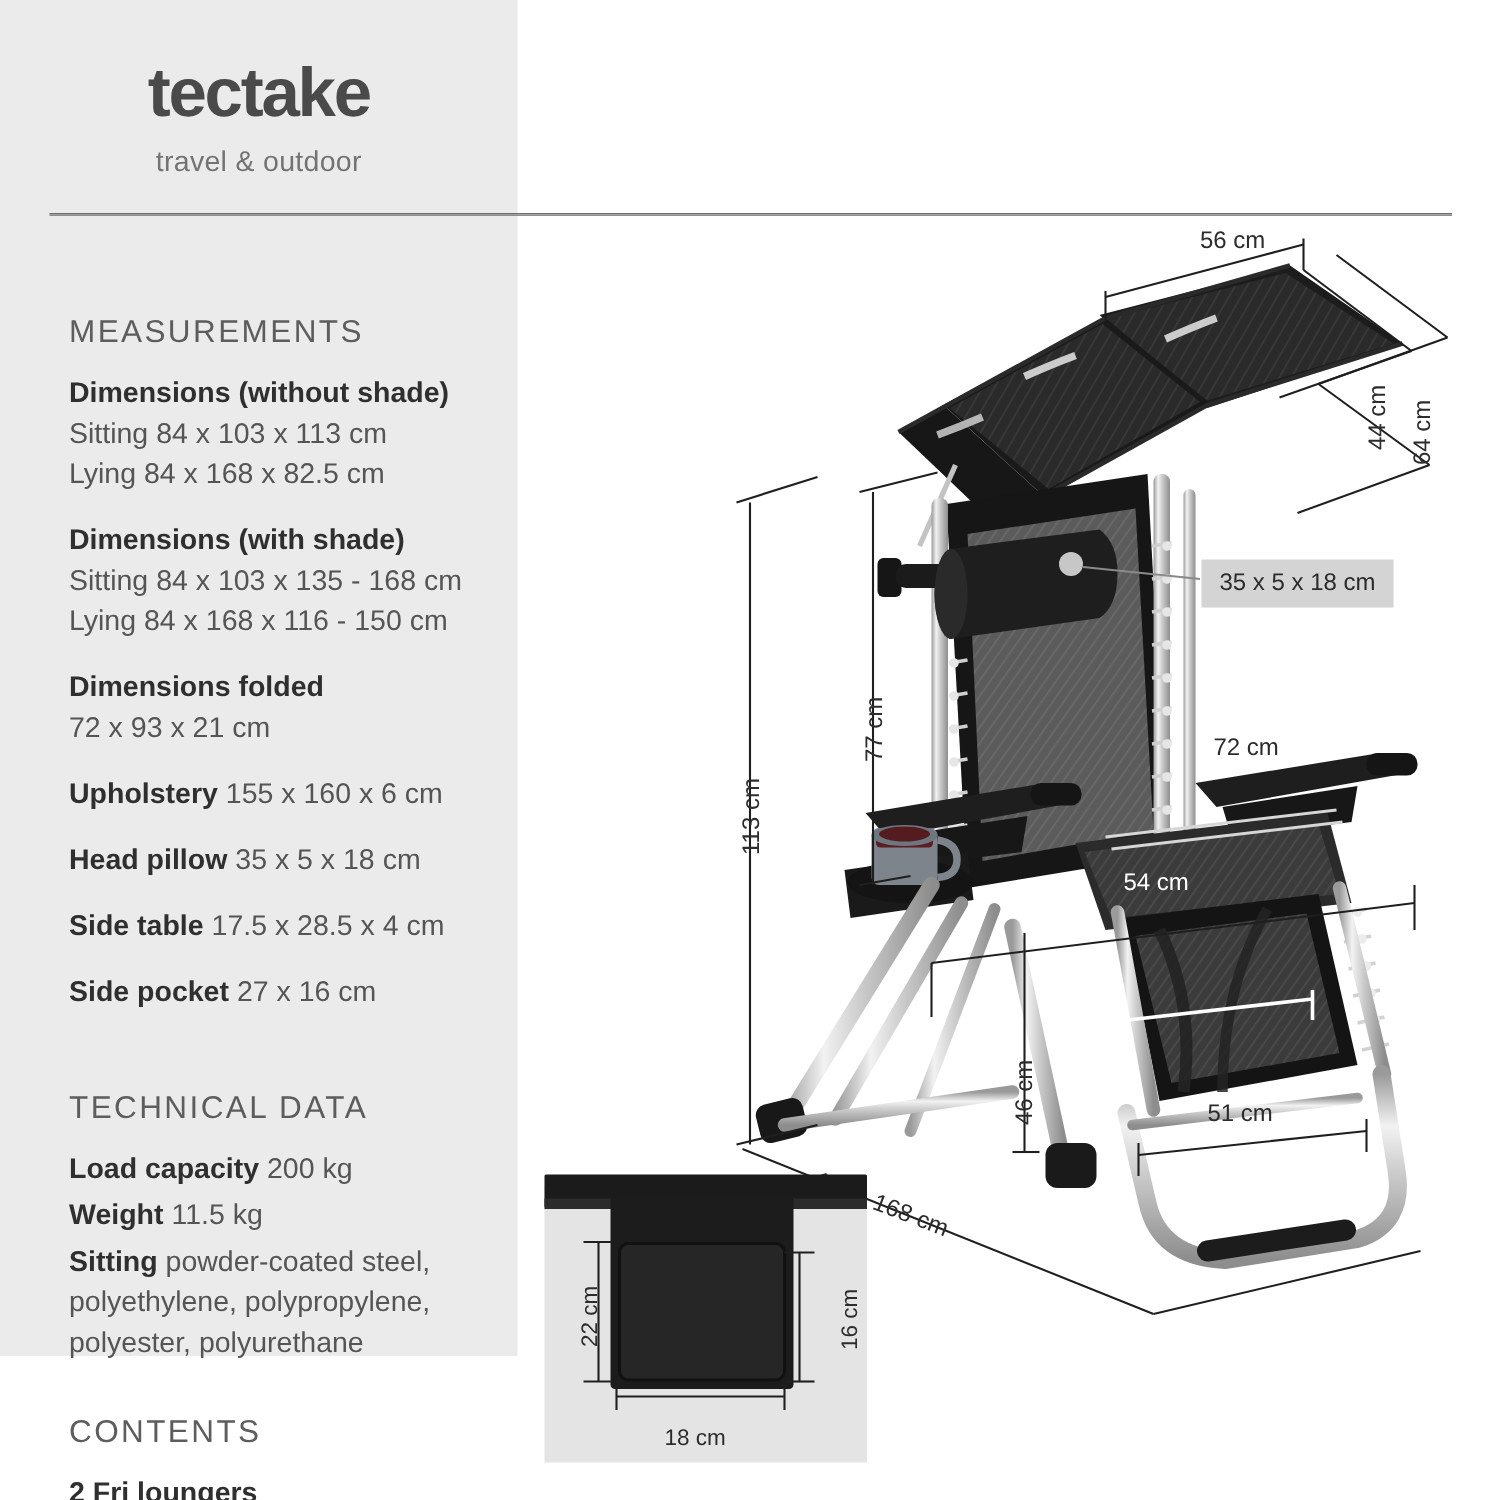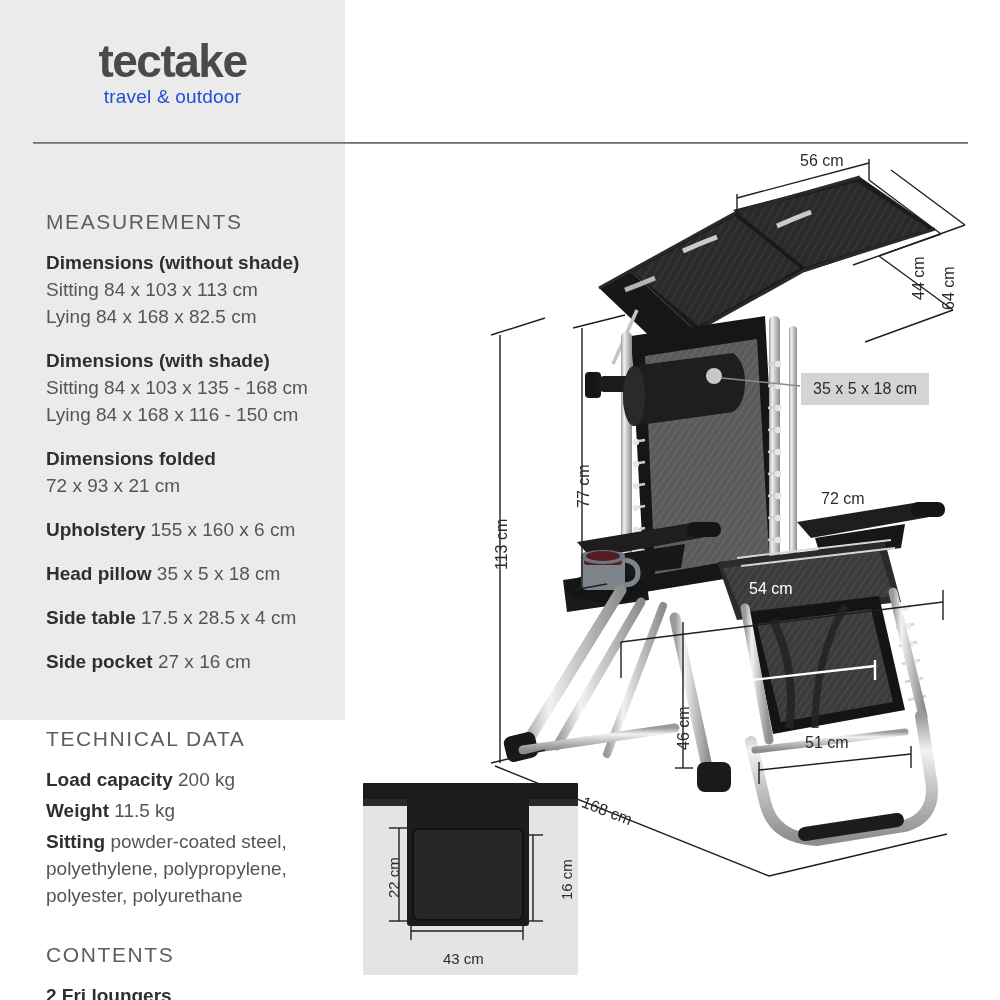--- a/index.html
+++ b/index.html
@@ -8,32 +8,32 @@
     font-family:"Liberation Sans", sans-serif;
     background:#ffffff;
     color:#3a3a3a;
     position:relative;
     overflow:hidden;
   }
   #page { position:absolute; inset:0; width:1000px; height:1000px; background:#fff; }
 
   
   .sidebar {
-    position:absolute; left:0; top:0; width:345px; height:720px;
+    position:absolute; left:0; top:0; width:345px; height:904px;
     background:#ebebeb;
   }
   .logo-wrap {
     position:absolute; left:0; top:38px; width:345px; text-align:center;
   }
   .logo-main {
     font-size:46px; font-weight:bold; letter-spacing:-1.5px;
     color:#4a4a4a; line-height:1.0;
   }
   .logo-sub {
-    font-size:19px; color:#1d4ed8; letter-spacing:.2px; margin-top:2px;
+    font-size:19px; color:#737373; letter-spacing:.2px; margin-top:14px;
   }
 
   .rule {
     position:absolute; left:33px; top:142px; width:935px; height:0;
     border-top:1px solid #6e6e6e; border-bottom:1px solid #8f8f8f;
   }
 
   .sb-content { position:absolute; left:46px; top:166px; width:300px;margin-top:44px; }
   .sec-head {
     font-size:21px; font-weight:300; letter-spacing:1.6px;
@@ -399,21 +399,21 @@
     </svg>
 
     
     <div class="dim" style="left:455px; top:2px;">56 cm</div>
     <div class="dim vert" style="left:565px; top:150px;">44 cm</div>
     <div class="dim vert" style="left:595px; top:160px;">64 cm</div>
 
     <div class="dim vert" style="left:148px; top:420px;">113 cm</div>
     <div class="dim vert" style="left:230px; top:358px;">77 cm</div>
 
-    <div class="dim" style="left:476px; top:340px;">72 cm</div>
+    <div class="dim" style="left:464px; top:340px;">72 cm</div>
     <div class="dim white" style="left:394px; top:430px;margin-left:10px;">54 cm</div>
 
     <div class="dim vert" style="left:330px; top:600px;">46 cm</div>
     <div class="dim" style="left:460px; top:584px;">51 cm</div>
     <div class="dim" style="left:196px; top:645px; transform:rotate(21deg);">103 - 168 cm</div>
 
     
     <div class="lbl-box" style="left:456px; top:223px;">35 x 5 x 18 cm</div>
   </div>
 
@@ -431,15 +431,15 @@
       <path d="M 160,52 L 180,52"></path>
       <path d="M 160,138 L 180,138"></path>
       <path d="M 48,148 L 160,148"></path>
       <path d="M 48,140 L 48,157"></path>
       <path d="M 160,140 L 160,157"></path>
     </g>
   </svg>
 
   <div class="dim small vert" style="left:385px; top:898px;">22 cm</div>
   <div class="dim small vert" style="left:558px; top:900px;">16 cm</div>
-  <div class="dim small" style="left:443px; top:950px;">43 cm</div>
+  <div class="dim small" style="left:443px; top:950px;">18 cm</div>
 
 </div>
 
 </body></html>

